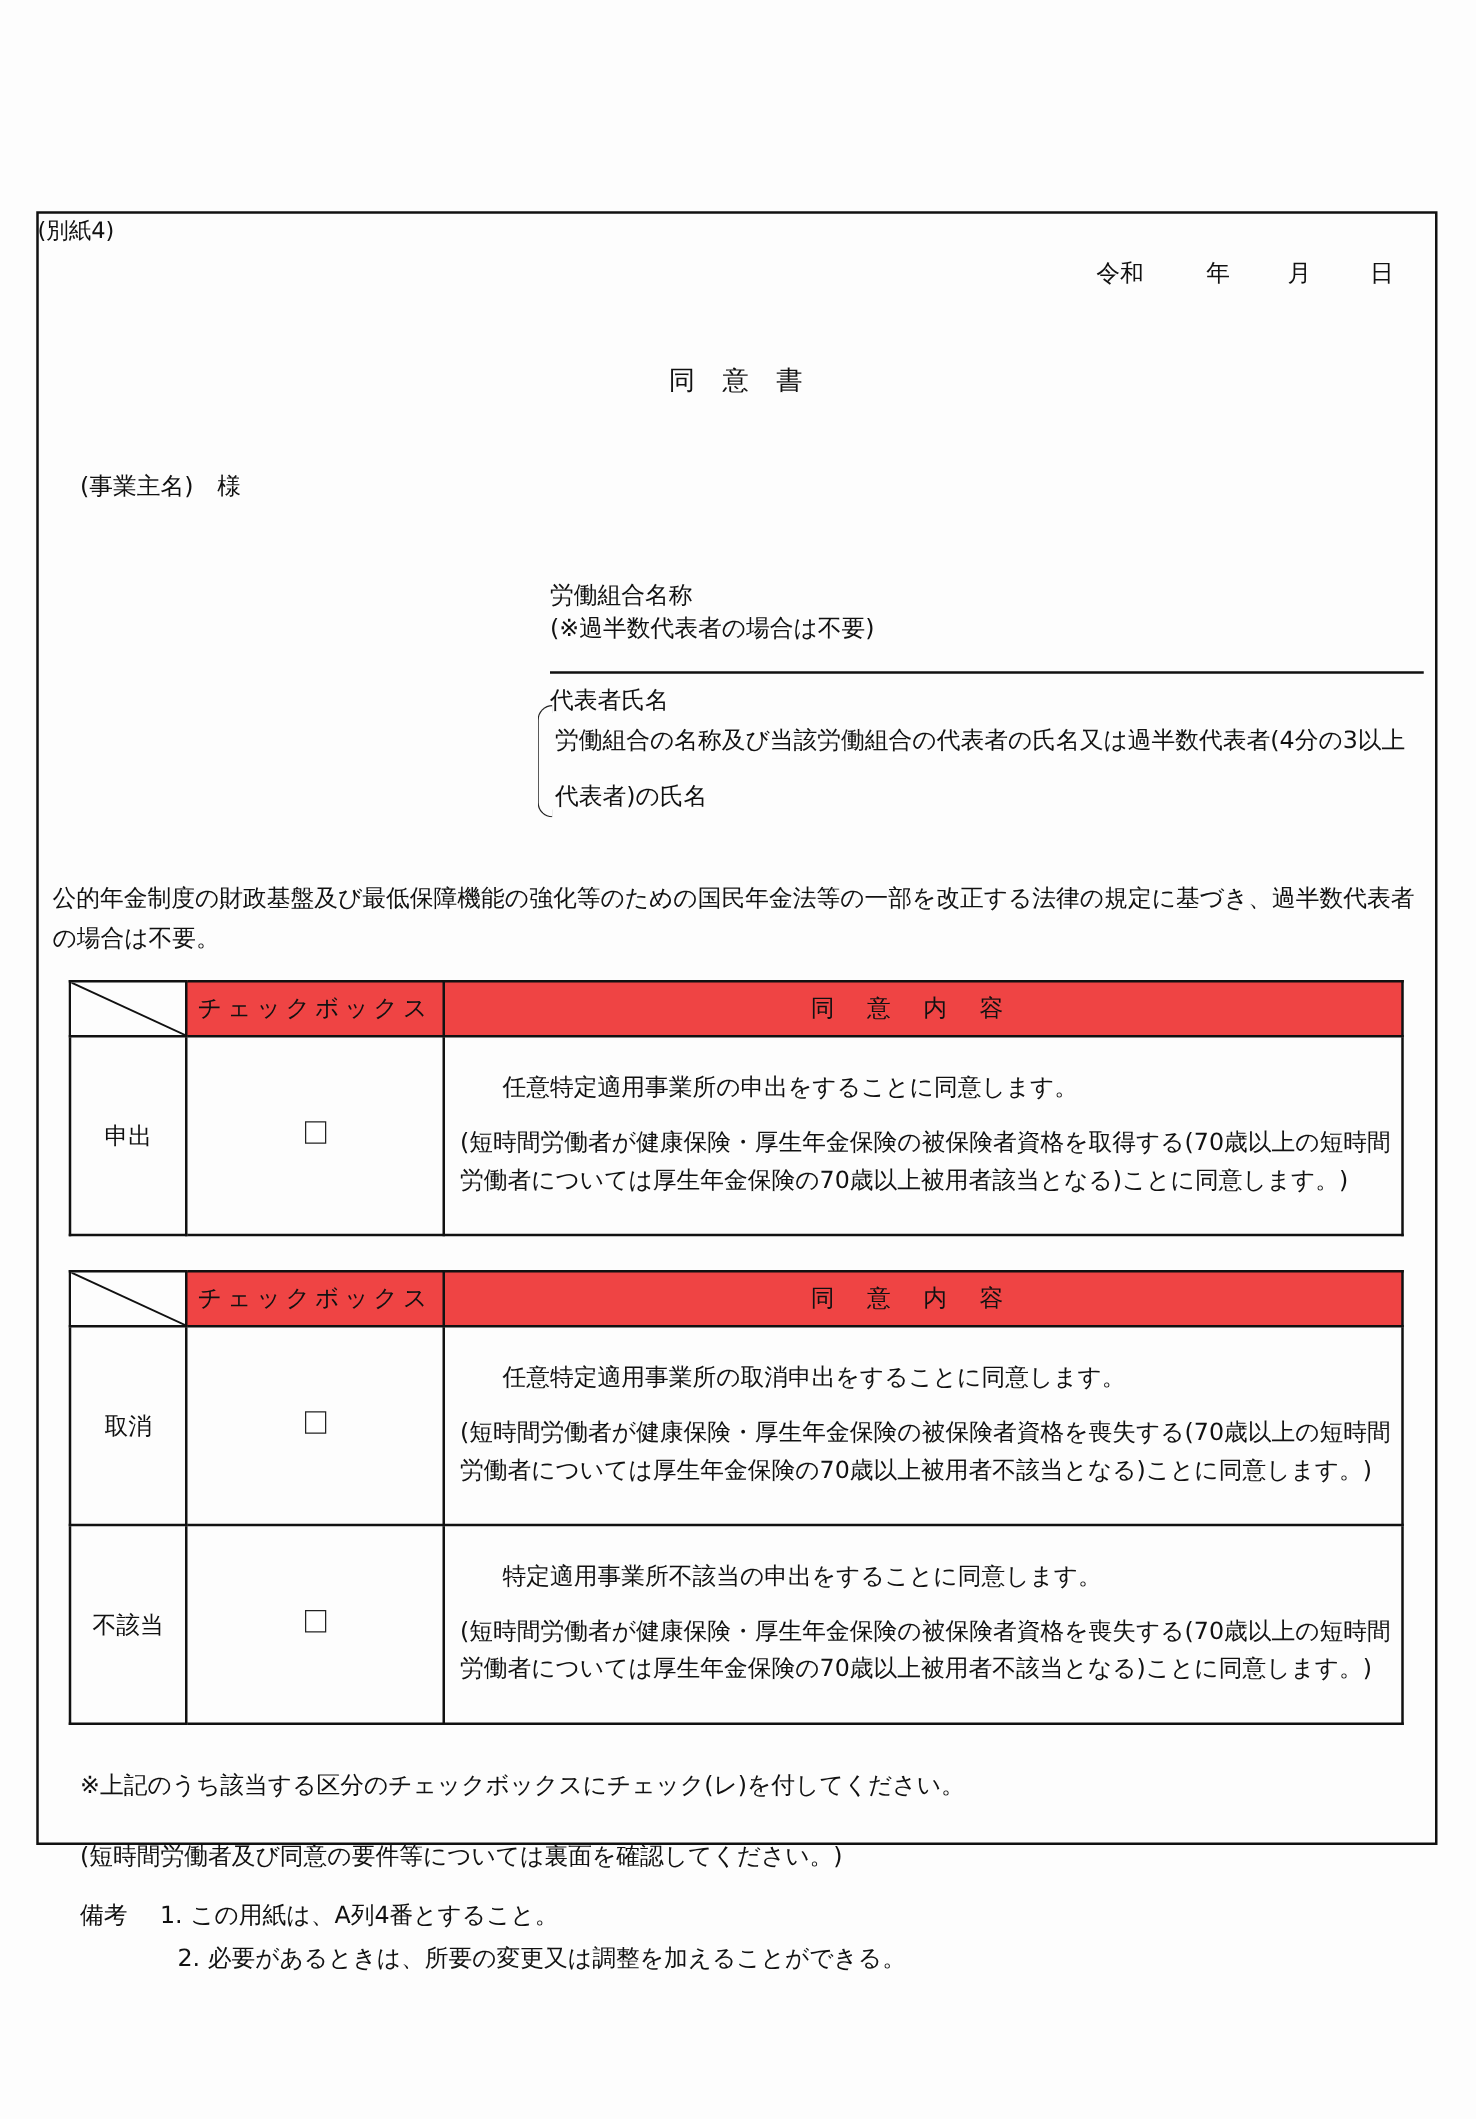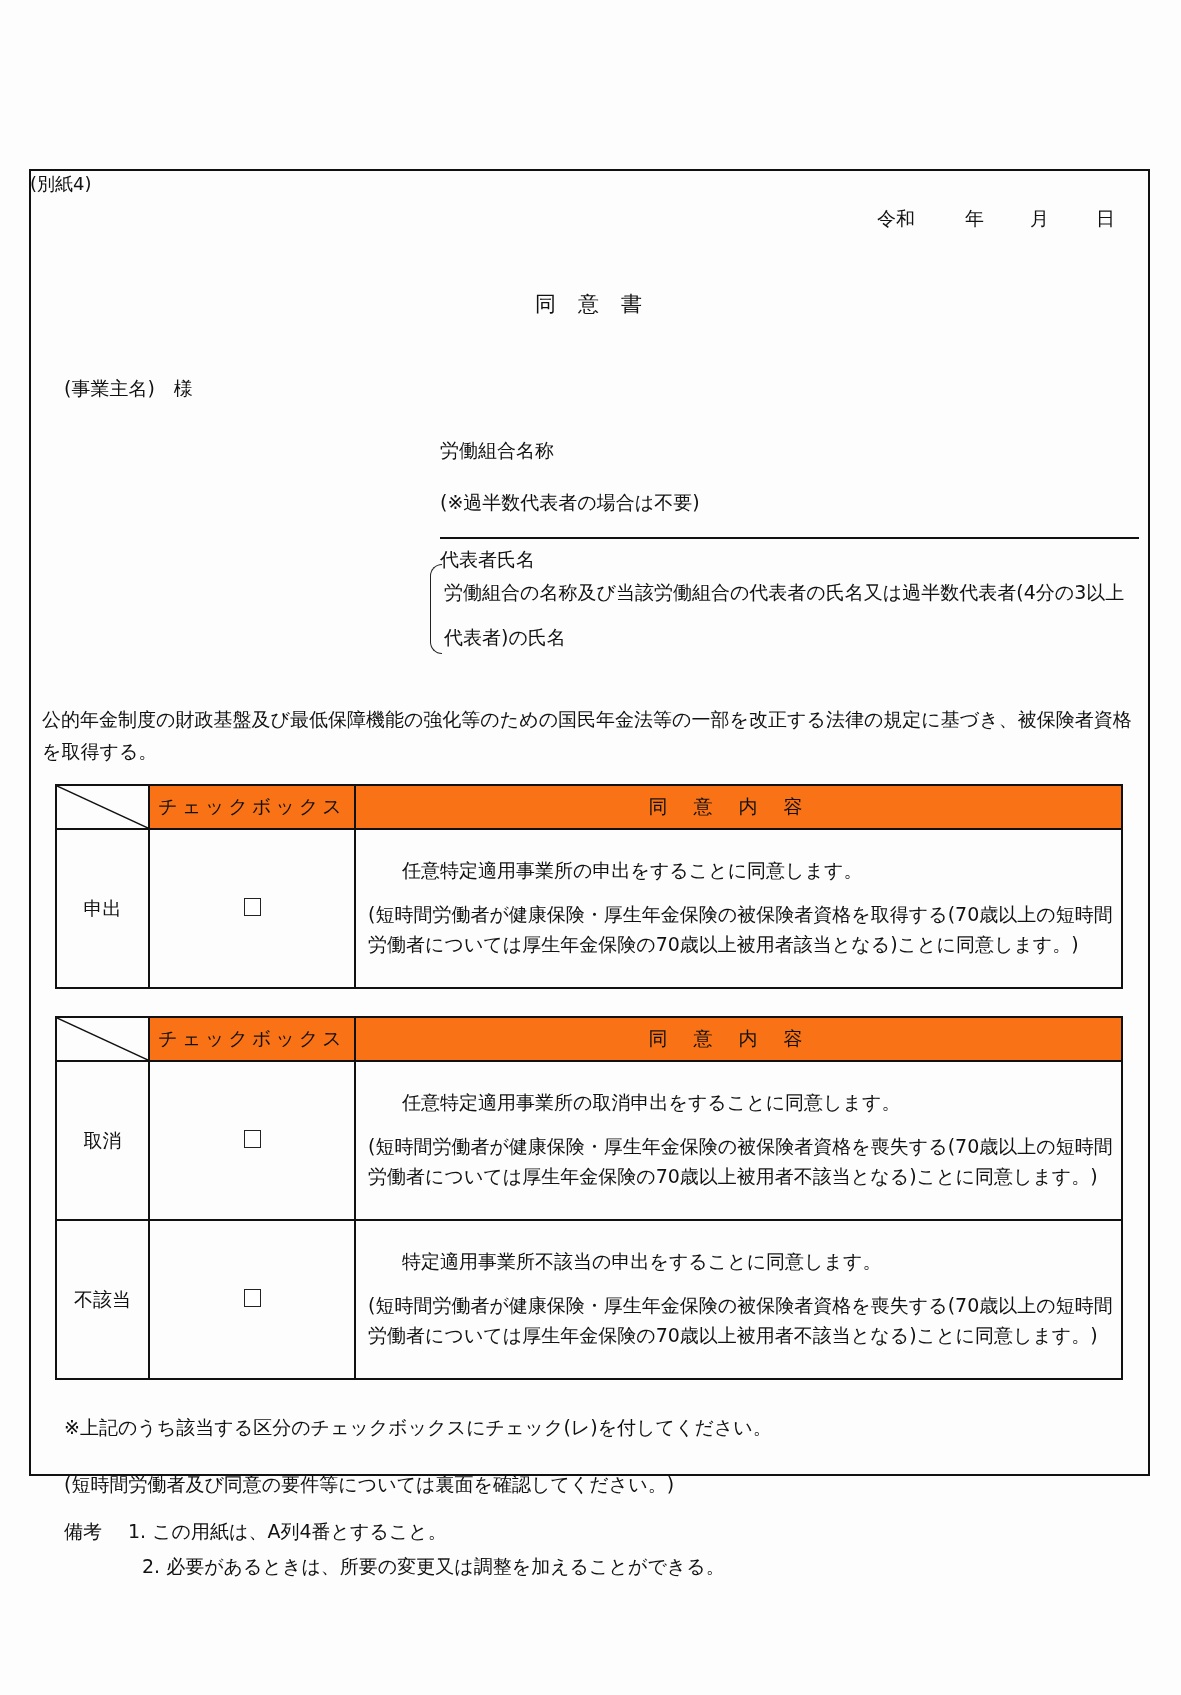--- a/index.html
+++ b/index.html
@@ -7,33 +7,33 @@
     width: 1181px; height: 1695px; position: relative; overflow: hidden;
     font-family: "DejaVu Sans", "Liberation Sans", sans-serif;
     color: #111; font-size: 19px;
   }
   .abs { position: absolute; white-space: nowrap; margin-top: 32px; }
   .annex { left: 30px; top: 140px; font-size: 18px; }
   .frame { position: absolute; left: 29px; top: 169px; width: 1121px; height: 1307px; border: 2px solid #111; box-sizing: border-box; }
   .date { top: 174px; font-size: 19px; }
   .title { left: 535px; top: 258px; font-size: 21px; letter-spacing: 22px; }
   .addressee { left: 64px; top: 344px; }
-  .union-name { left: 440px; top: 406px; }
+  .union-name { left: 440px; top: 431px; }
   .union-note { left: 440px; top: 458px; }
   .rep-name { left: 440px; top: 515px; }
   .rep-line { position: absolute; left: 440px; top: 537px; width: 699px; height: 2px; background: #111; }
   .bracket-box { position: absolute; left: 430px; top: 564px; width: 808px; height: 90px; }
   .bracket-box .lb, .bracket-box .rb { position: absolute; top: 0; width: 12px; height: 90px; border: 1.5px solid #222; box-sizing: border-box; }
   .bracket-box .lb { left: 0; border-right: none; border-radius: 12px 0 0 12px; }
   .bracket-box .rb { right: 0; border-left: none; border-radius: 0 12px 12px 0; }
   .bracket-text { position: absolute; left: 14px; top: 6px; width: 690px; line-height: 45px; white-space: normal; font-size: 19px; }
   .intro { position: absolute; left: 42px; top: 703px; width: 1100px; line-height: 32px; font-size: 19px; }
   table.consent { position: absolute; left: 55px; border-collapse: collapse; table-layout: fixed; width: 1066px; }
   table.consent td, table.consent th { border: 2px solid #111; padding: 0; font-weight: normal; font-size: 19px; }
-  table.consent th { background: #f97316; height: 42px; }
+  table.consent th { background: #ef4444; height: 42px; }
   .diag { position: relative; background: #fdfdfd !important; }
   .diag svg { position: absolute; left: 0; top: 0; width: 100%; height: 100%; }
   .col1 { width: 93px; } .col2 { width: 206px; } .col3 { width: 767px; }
   .hdr-check { letter-spacing: 4px; text-align: center; }
   .hdr-content { letter-spacing: 26px; text-align: center; }
   .cat { text-align: center; vertical-align: middle; }
   .box { text-align: center; vertical-align: middle; }
   .checkbox { display: inline-block; width: 15px; height: 16px; border: 1.5px solid #222; background: #fff; cursor: pointer; }
   .content { vertical-align: top; padding: 0 4px 0 12px !important; }
   .content .lead { padding-left: 34px; margin-top: 25px; line-height: 30px; }
@@ -65,21 +65,21 @@
 <div class="abs union-note">(※過半数代表者の場合は不要)</div>
 <div class="abs rep-name">代表者氏名</div>
 <div class="rep-line"></div>
 
 <div class="bracket-box">
   <div class="lb"></div>
   <div class="bracket-text">労働組合の名称及び当該労働組合の代表者の氏名又は過半数代表者(4分の3以上代表者)の氏名</div>
   <div class="rb"></div>
 </div>
 
-<div class="intro">公的年金制度の財政基盤及び最低保障機能の強化等のための国民年金法等の一部を改正する法律の規定に基づき、被保険者資格を取得する。</div>
+<div class="intro">公的年金制度の財政基盤及び最低保障機能の強化等のための国民年金法等の一部を改正する法律の規定に基づき、過半数代表者の場合は不要。</div>
 
 <table class="consent" style="top:784px;">
   <colgroup>
       <col class="col1">
       <col class="col2">
       <col class="col3">
     </colgroup>
   <tbody>
       <tr>
     <th class="diag">

